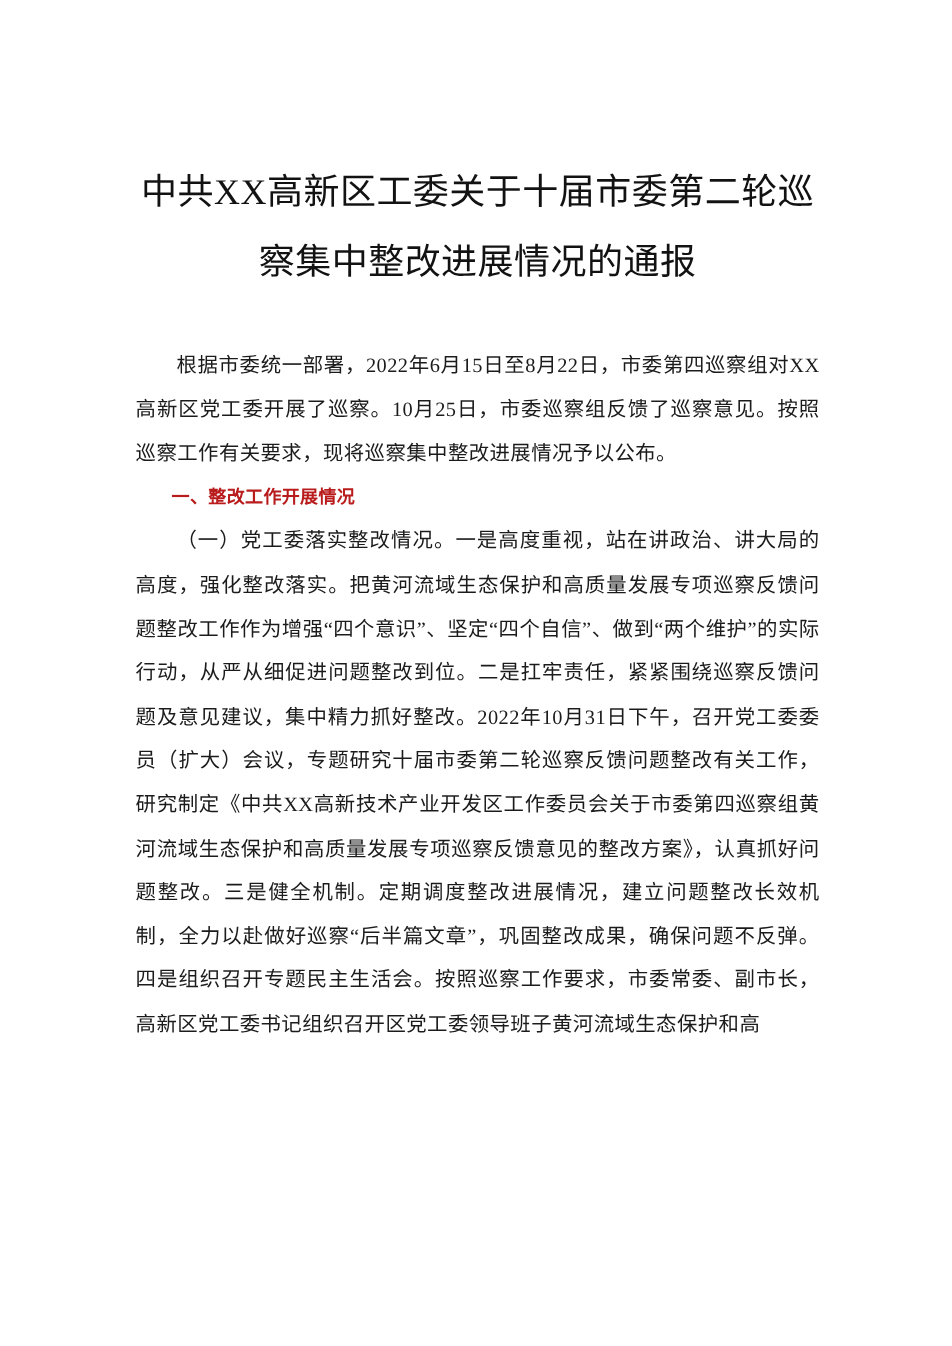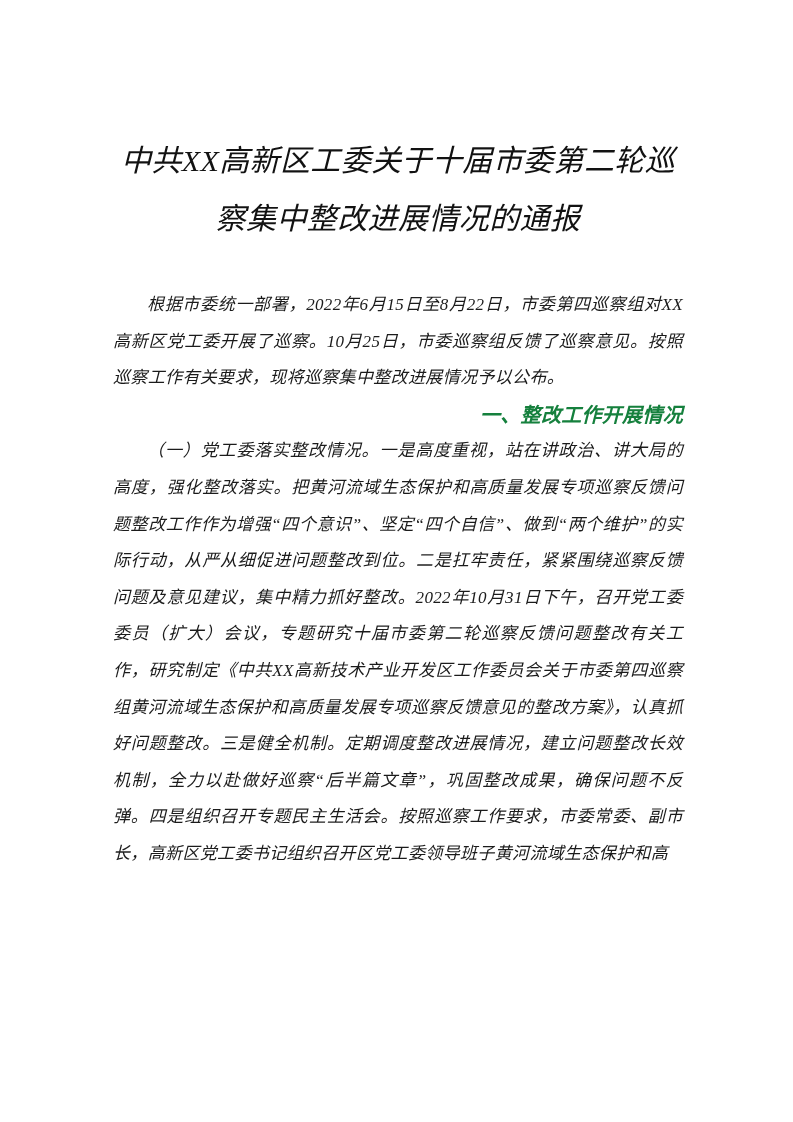--- a/index.html
+++ b/index.html
@@ -16,21 +16,20 @@
     background: #ffffff;
     overflow: hidden;
     box-sizing: border-box;
   }
 
   .doc-body {
     position: absolute;
     left: 113px;
     top: 0;
     width: 570px;
-    font-style: italic;
   }
 
   
   .doc-title {
     font-family: "Liberation Serif", "DejaVu Serif", serif;
     font-size: 30px;
     line-height: 58px;
     font-weight: normal;
     color: #121212;
     text-align: center;
@@ -54,28 +53,27 @@
     word-break: break-all;
   }
 
   .para-first {
     margin-top: 39px;
   }
 
   
   .heading {
     font-family: "Liberation Sans", "DejaVu Sans", sans-serif;
-    font-size: 20px;
+    font-size: 15px;
     line-height: 36.6px;
     font-weight: bold;
-    color: #15803d;
+    color: #b91c1c;
     text-indent: 2em;
     margin: 0;
     letter-spacing: 0.3px;
-    text-align: right;
   }
 </style>
 </head>
 <body>
 
 <div class="page">
   <div class="doc-body">
 
     <h1 class="doc-title">中共XX高新区工委关于十届市委第二轮巡察集中整改进展情况的通报</h1>
 

